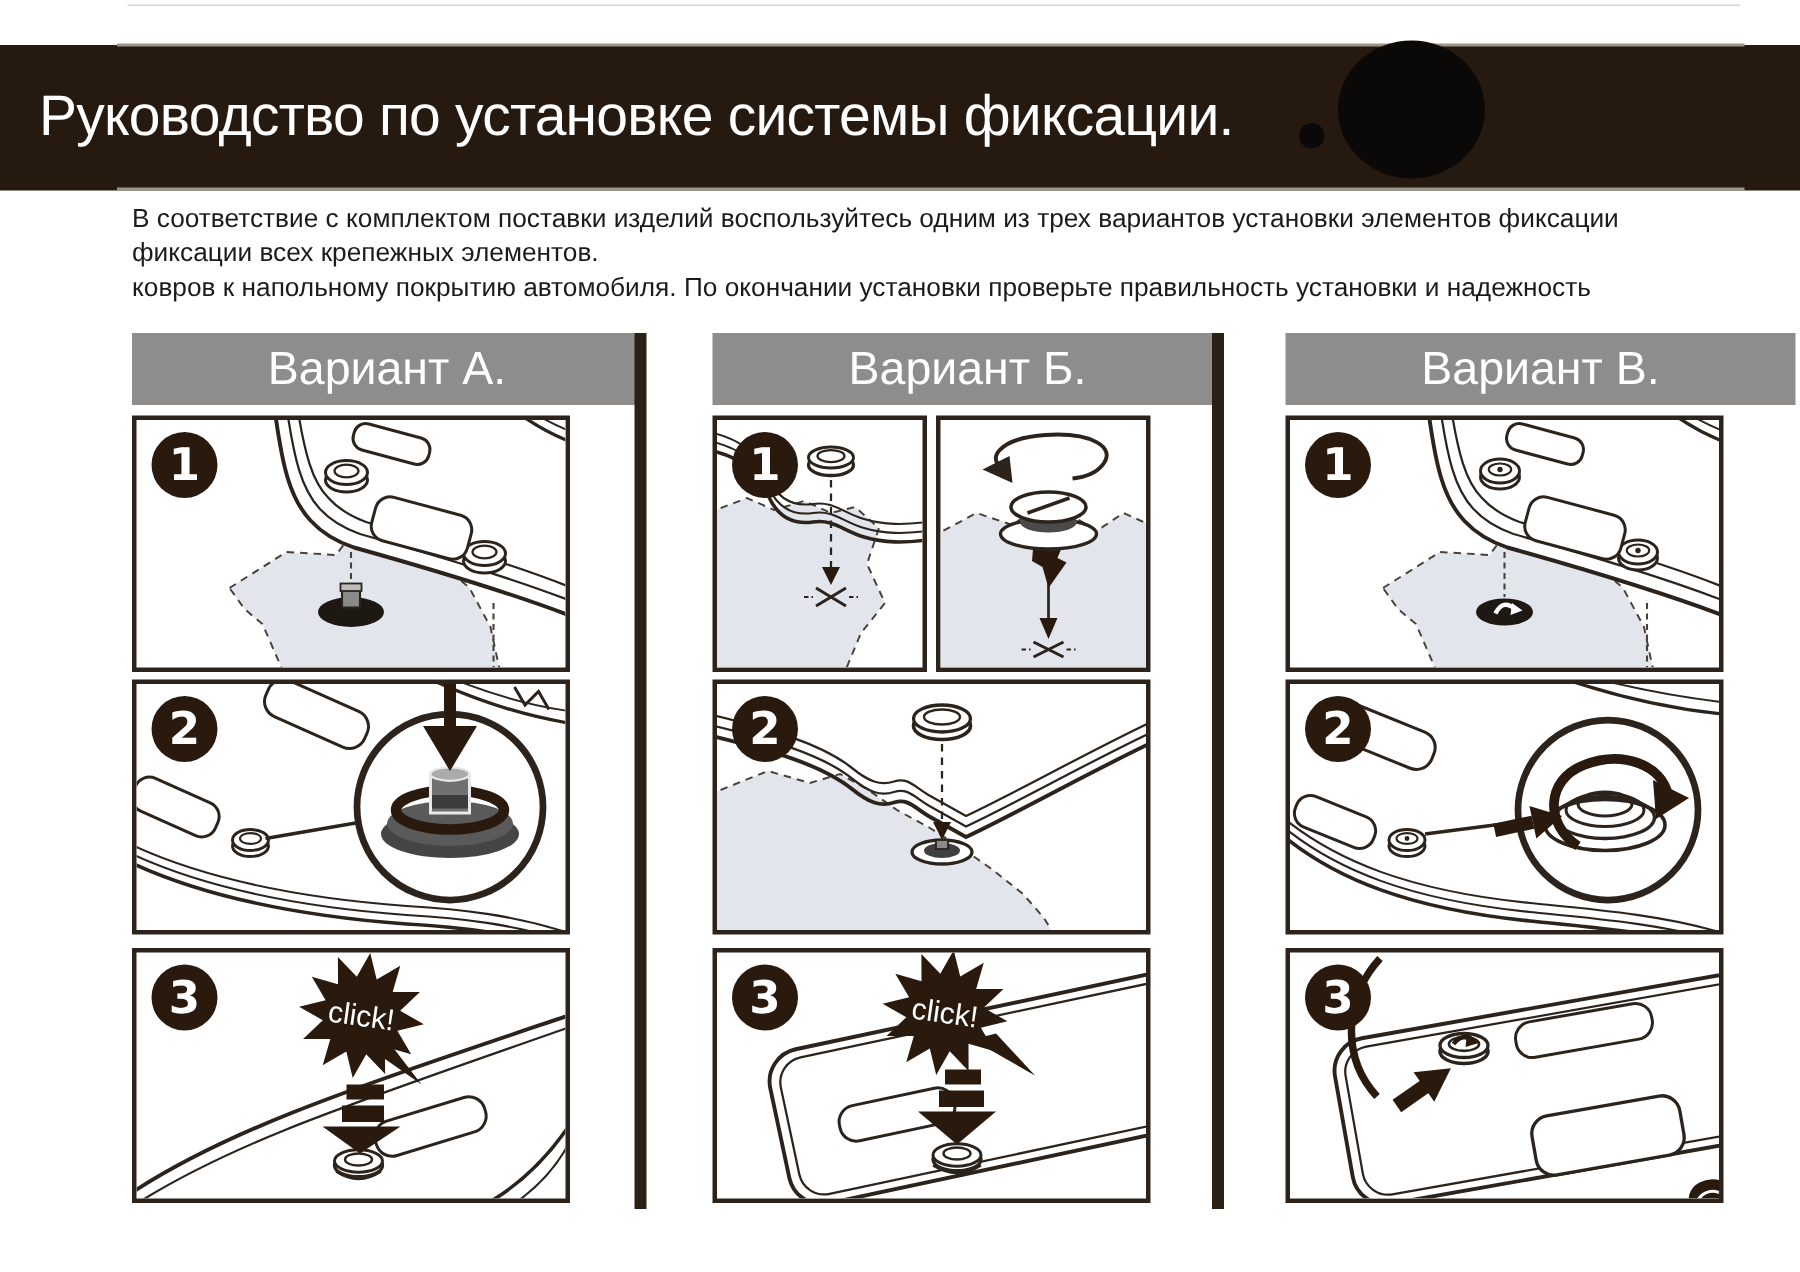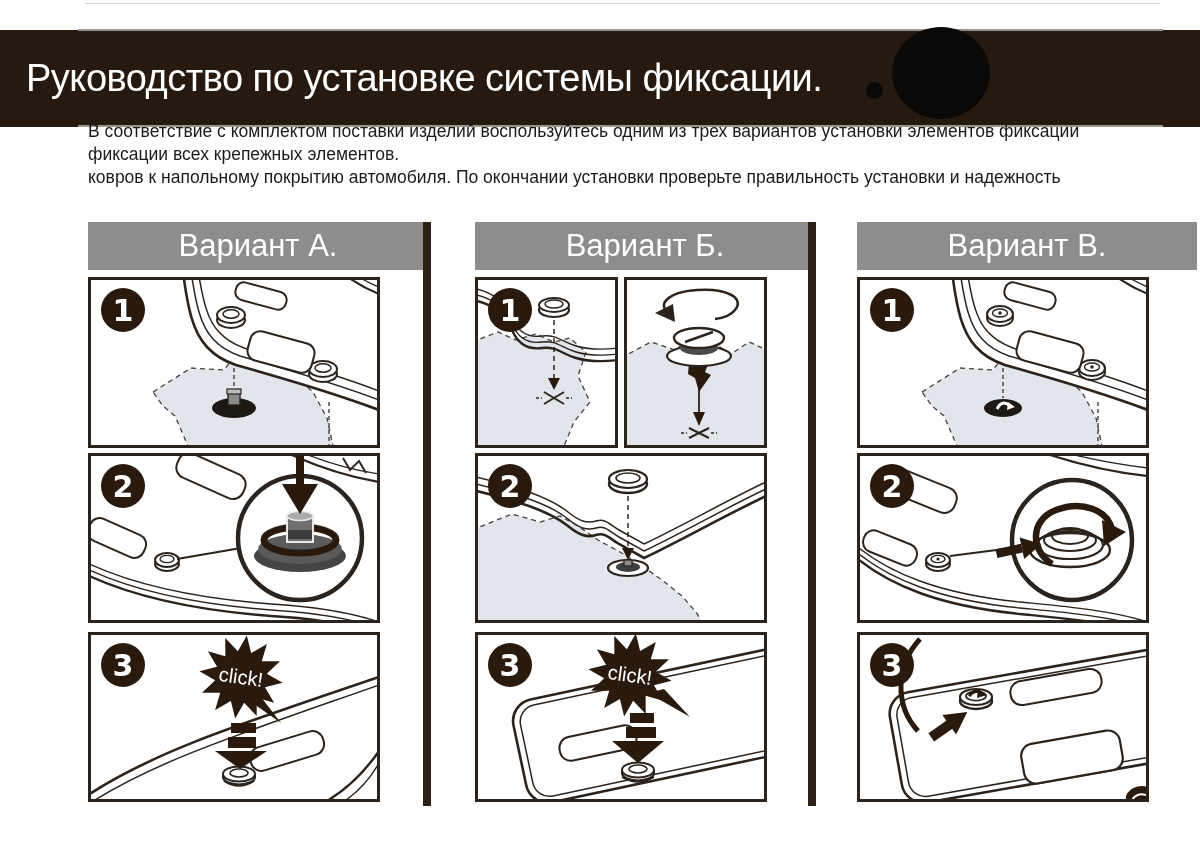--- a/index.html
+++ b/index.html
@@ -6,21 +6,21 @@
   .page{position:relative;width:1200px;height:848px;background:#ffffff;overflow:hidden;
         font-family:"Liberation Sans",sans-serif;}
   .top-hairline{position:absolute;left:85px;top:3px;width:1075px;height:1px;background:#d6d6d6;}
   .header-bar{position:absolute;left:0;top:30px;width:1200px;height:97px;background:#261a10;}
   .bar-line{position:absolute;left:78px;width:1085px;height:2px;background:#9b9589;}
   .bar-line.top{top:29px;} .bar-line.bottom{top:125px;}
   .page-title{position:absolute;left:26px;top:30px;height:97px;line-height:97px;
               color:#ffffff;font-size:38px;font-weight:500;letter-spacing:-0.5px;white-space:nowrap;}
   .logo-blob{position:absolute;left:892px;top:27px;width:98px;height:92px;border-radius:50%;background:#0b0907;}
   .logo-dot{position:absolute;left:866px;top:82px;width:17px;height:17px;border-radius:50%;background:#0b0907;}
-  .intro{position:absolute;left:88px;top:120px;width:1070px;color:#1b1b1b;
+  .intro{position:absolute;left:88px;top:134px;width:1070px;color:#1b1b1b;
          font-size:17.5px;line-height:23px;}
   .col{position:absolute;top:222px;width:292px;}
   .col-a{left:88px;} .col-b{left:475px;} .col-v{left:857px;}
   .divider{position:absolute;top:222px;width:8px;height:584px;background:#2b2015;}
   .div-1{left:423px;} .div-2{left:808px;}
   .col-header{position:absolute;left:0;top:0;width:340px;height:48px;background:#8e8d8b;
               color:#ffffff;font-size:31px;font-weight:500;text-align:center;line-height:47px;}
   .panel{position:absolute;left:0;width:292px;border:3px solid #2c241c;background:#fff;
          box-sizing:border-box;overflow:hidden;}
   .p1{top:55px;height:171px;} .p2{top:231px;height:170px;} .p3{top:410px;height:170px;}

